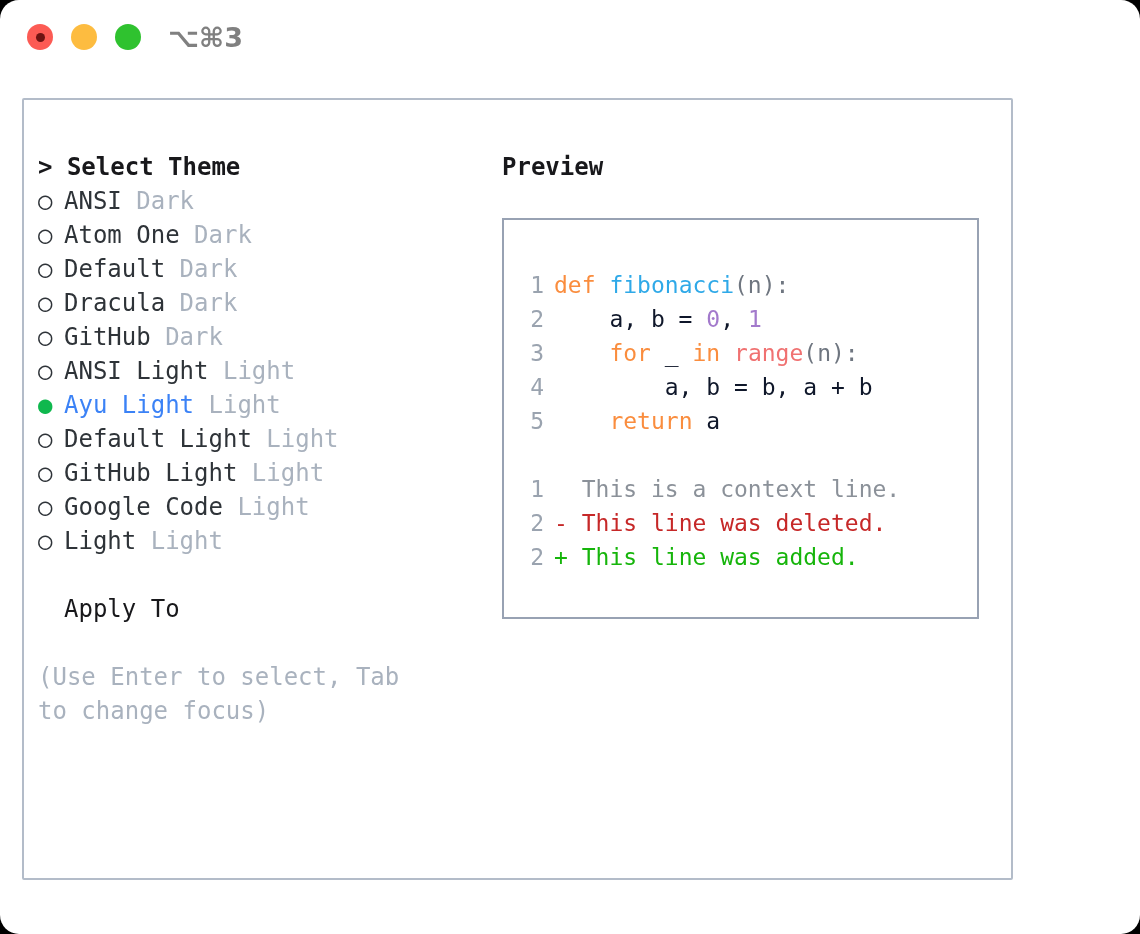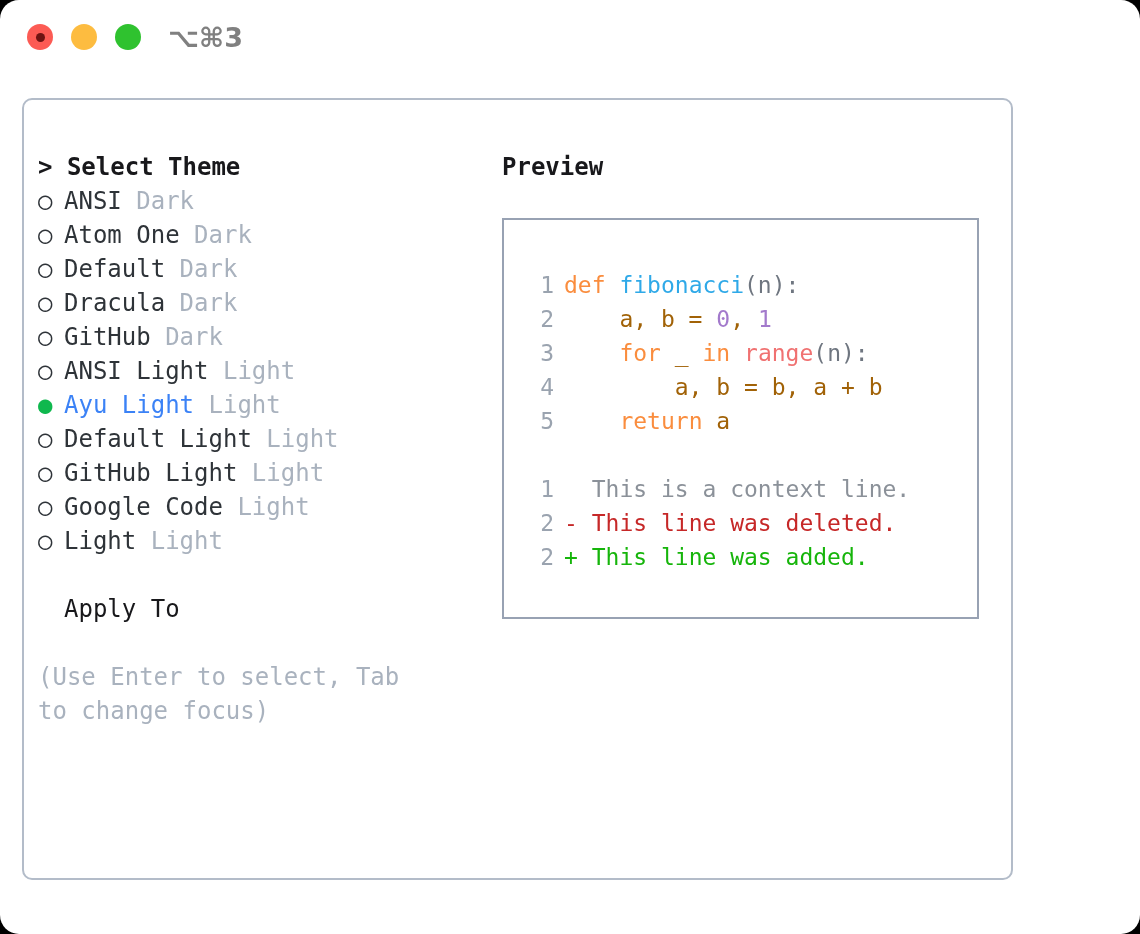--- a/index.html
+++ b/index.html
@@ -73,21 +73,21 @@
   }
 
   
   .panel {
     position: absolute;
     left: 22px;
     top: 98px;
     width: 991px;
     height: 782px;
     border: 2px solid #b3bcc9;
-    border-radius: 10px;
+    border-radius: 2px;
     box-sizing: border-box;
     background: #ffffff;
   }
 
   .columns {
     position: absolute;
     left: 0; top: 0;
     width: 100%;
     height: 100%;
   }
@@ -162,38 +162,38 @@
     margin-top: 34px;
     width: 477px;
     height: 401px;
     border: 2px solid #98a2b3;
     box-sizing: border-box;
     background: #ffffff;
     position: relative;
   }
   .code {
     position: absolute;
-    left: 24px;
+    left: 14px;
     top: 48px;
     font-size: 23px;
     line-height: 34px;
     white-space: pre;
   }
   .ln {
     color: #9aa3af;
     display: inline-block;
     width: 26px;
     text-align: right;
     margin-right: 10px;
   }
   .tok-kw   { color: #fa8d3e; }
   .tok-fn   { color: #2fa9e8; }
   .tok-num  { color: #a37acc; }
   .tok-bi   { color: #f07171; }
-  .tok-plain{ color: #a16207; }
+  .tok-plain{ color: #0f172a; }
   .tok-punc { color: #6f7680; }
 
   .blank-line { height: 34px; }
 
   .diff-ctx { color: #8b9199; }
   .diff-del { color: #c62828; }
   .diff-add { color: #16b50b; }
 </style>
 </head>
 <body>

